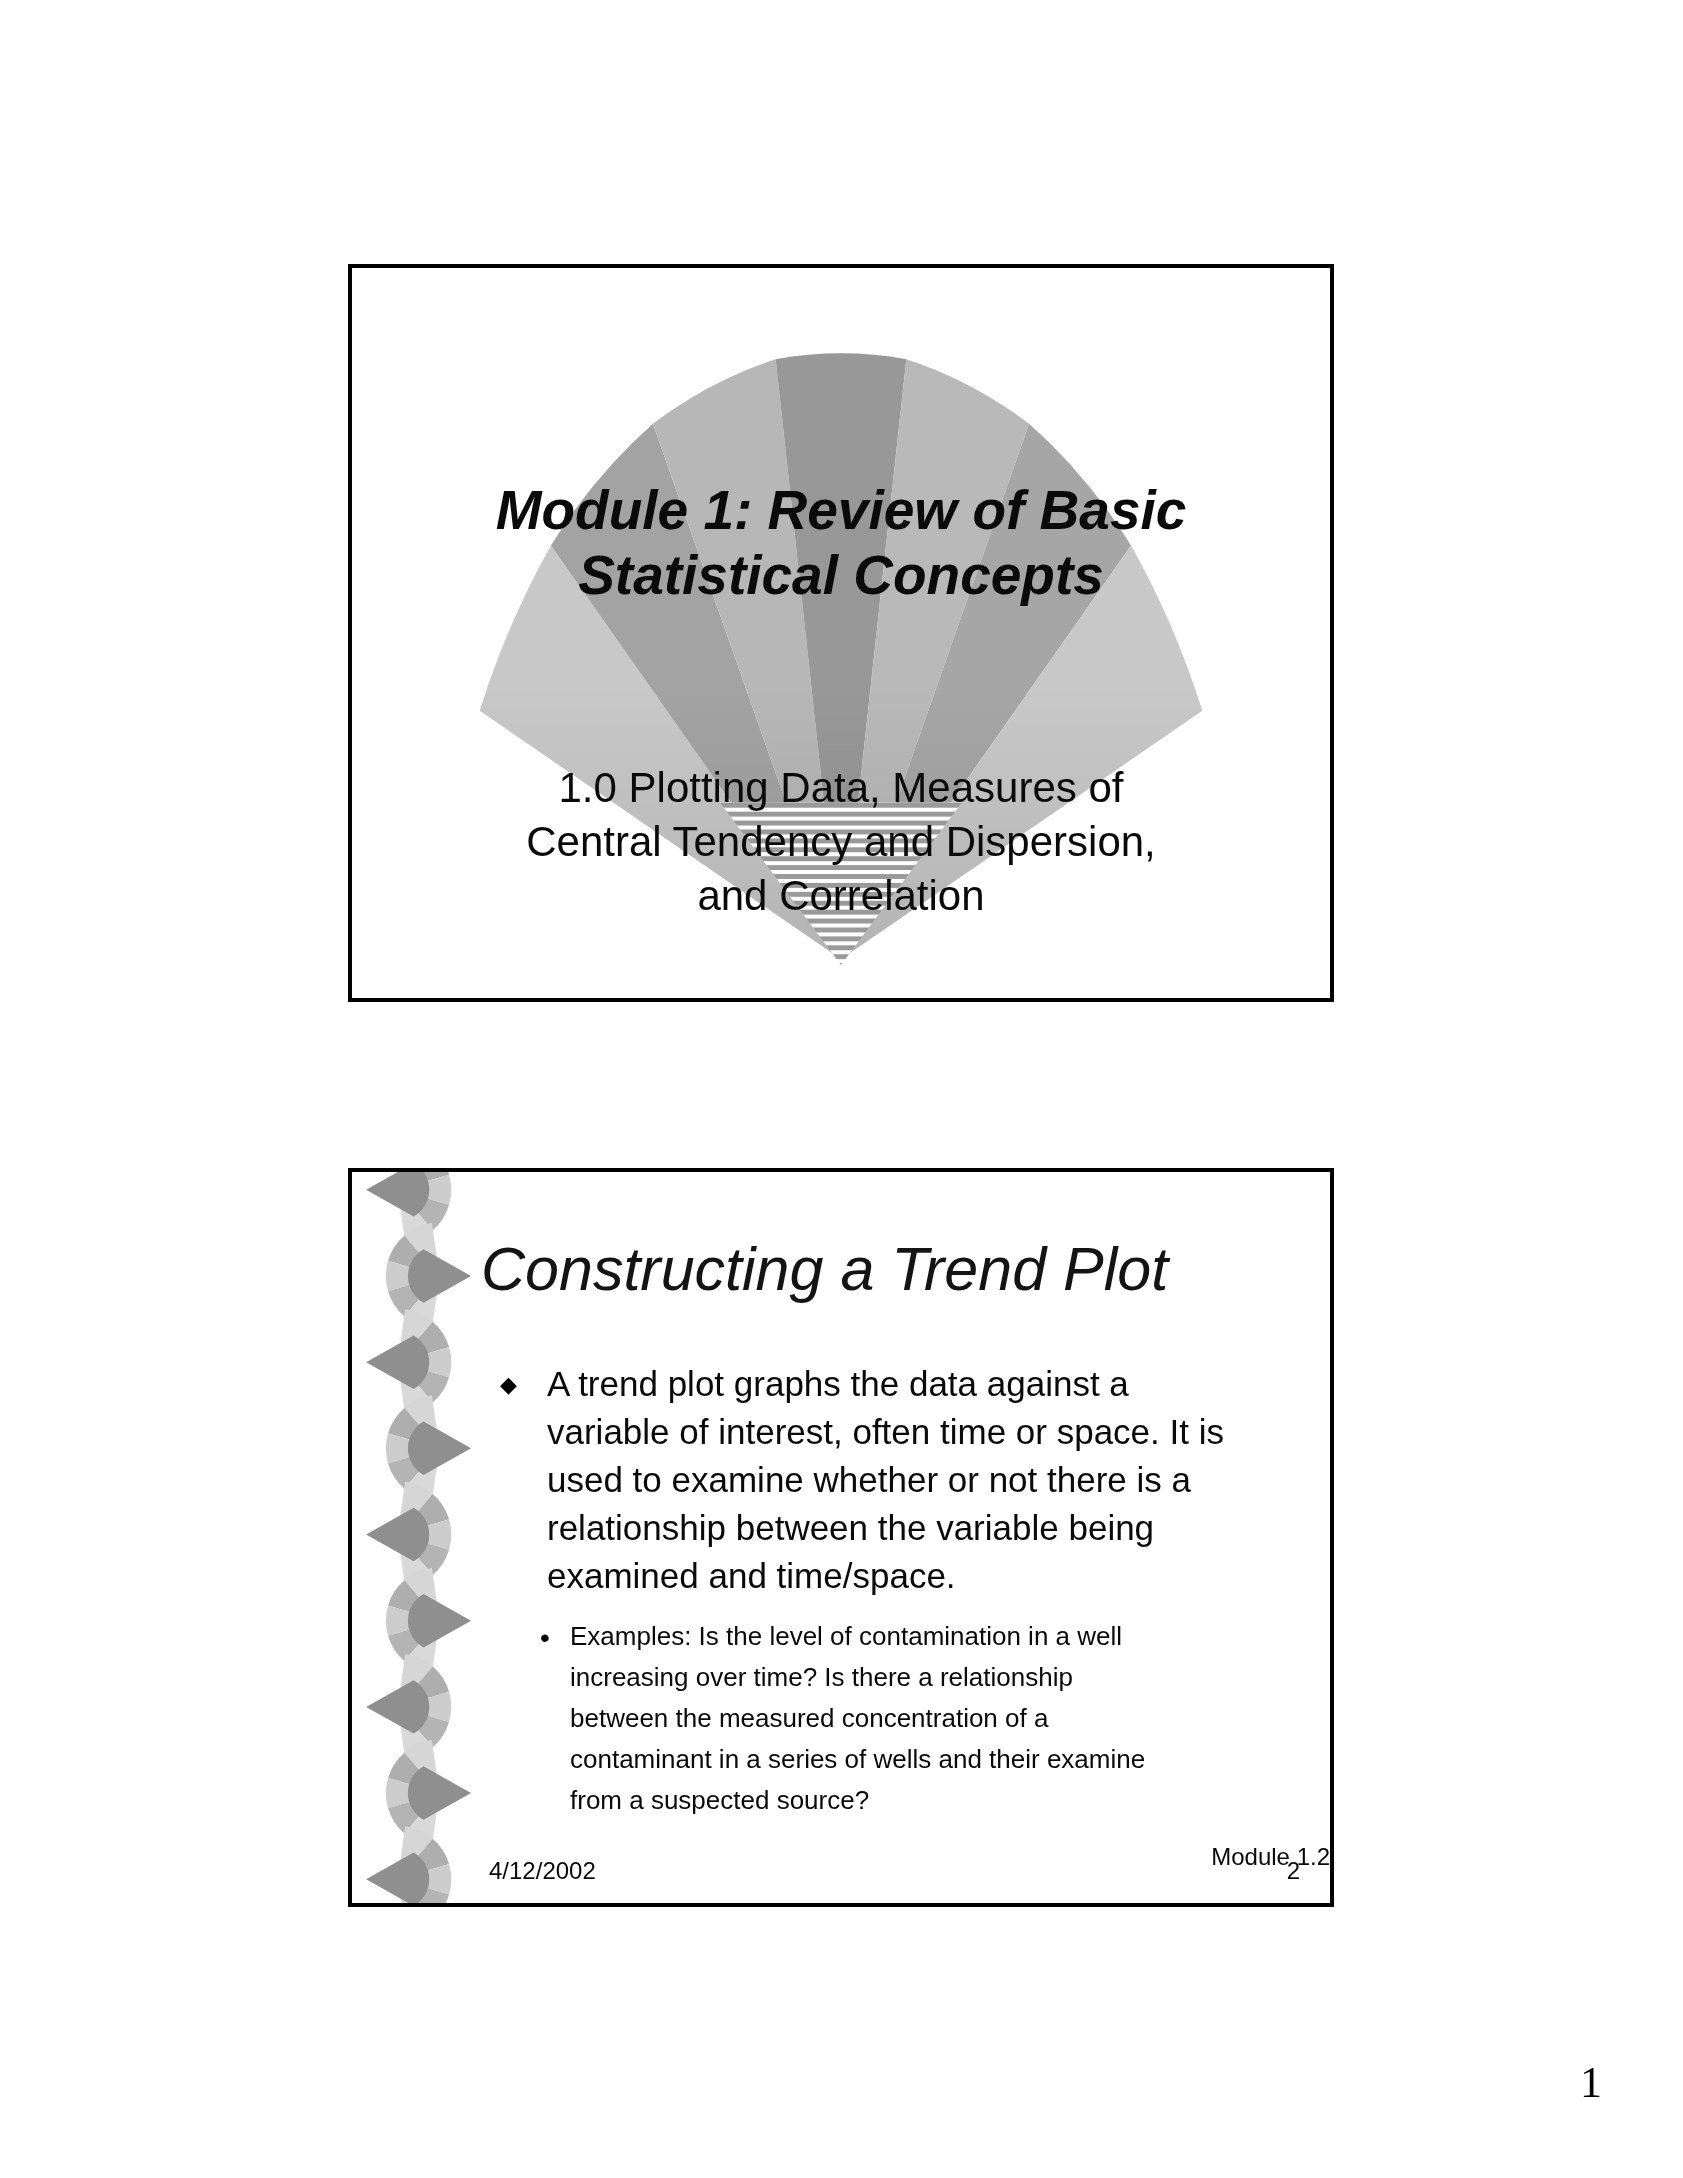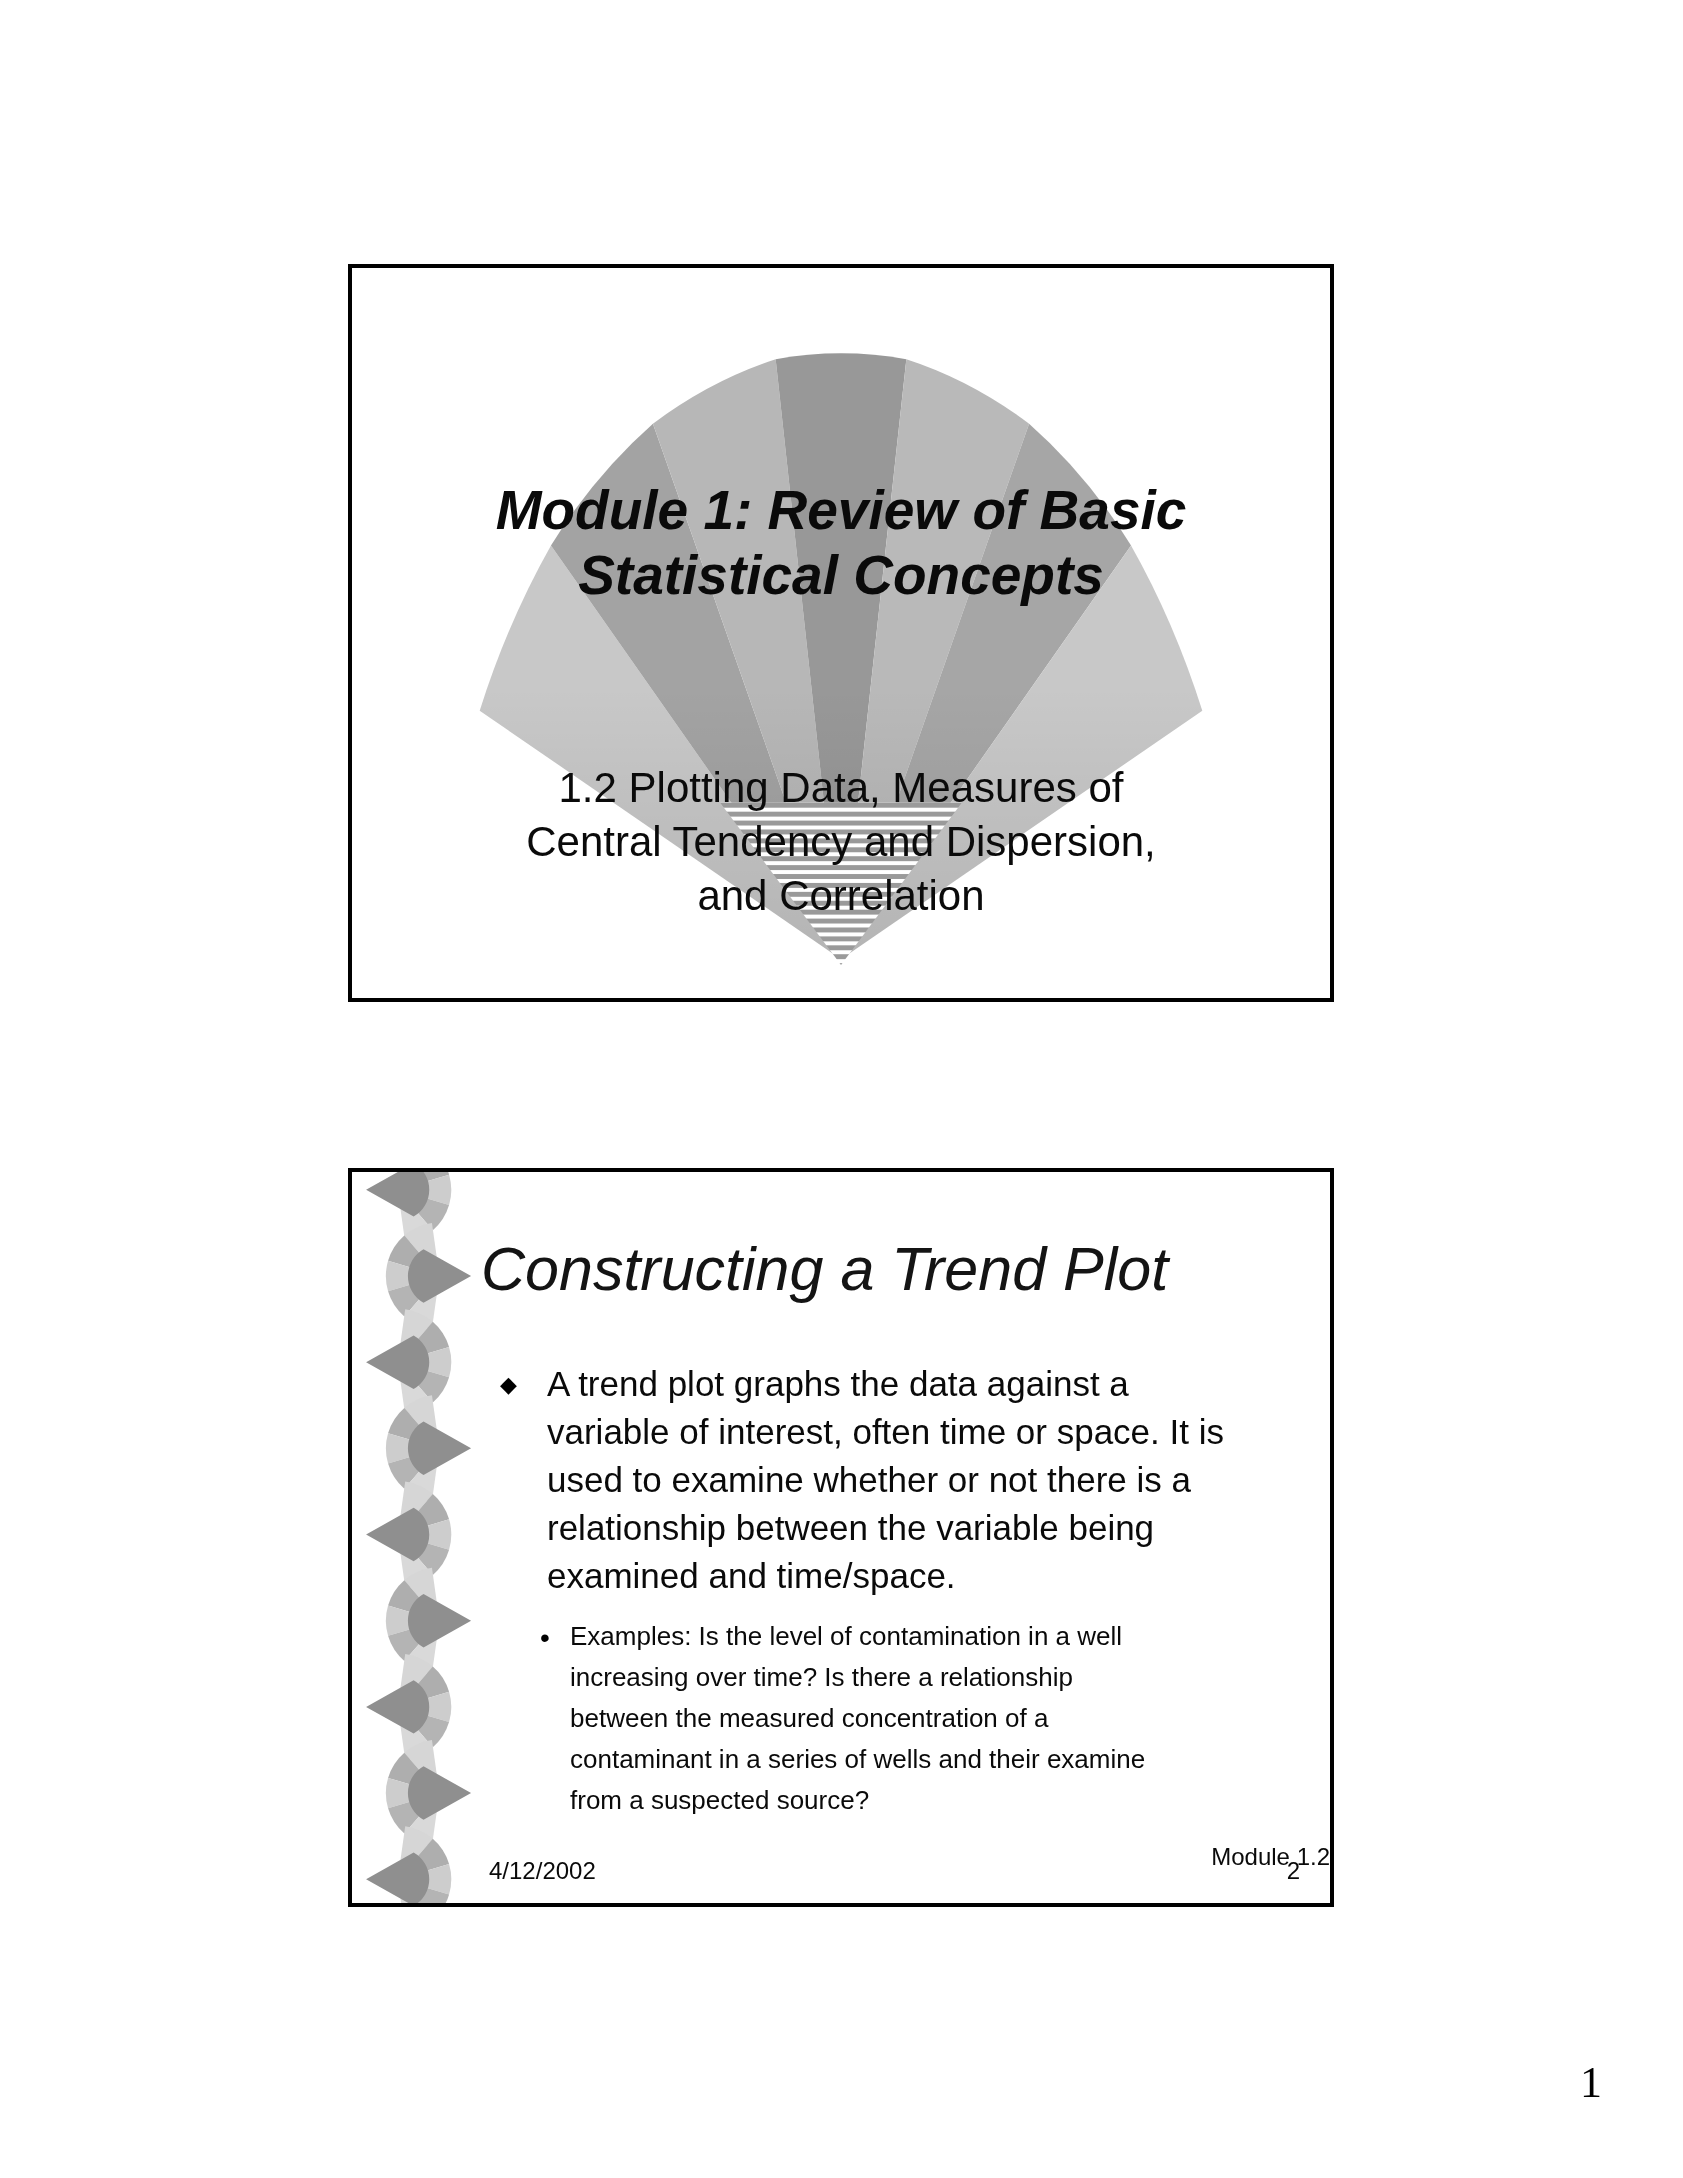--- a/index.html
+++ b/index.html
@@ -84,21 +84,21 @@
       </g>
       <path d="M372,540 L616,540 L494,704 Z" fill="url(#stripePat)"></path>
     </svg>
 
     <div class="s1-title">
       <div>Module 1: Review of Basic</div>
       <div>Statistical Concepts</div>
     </div>
 
     <div class="s1-subtitle">
-      <div>1.2 Plotting Data, Measures of</div>
+      <div>1.0 Plotting Data, Measures of</div>
       <div>Central Tendency and Dispersion,</div>
       <div>and Correlation</div>
     </div>
   </div>
 
   <div class="slide slide2">
 
     <svg class="deco" style="left:0;top:0;" width="149" height="731" viewBox="0 0 150 738">
       <defs>
         <g id="fanUnit">

